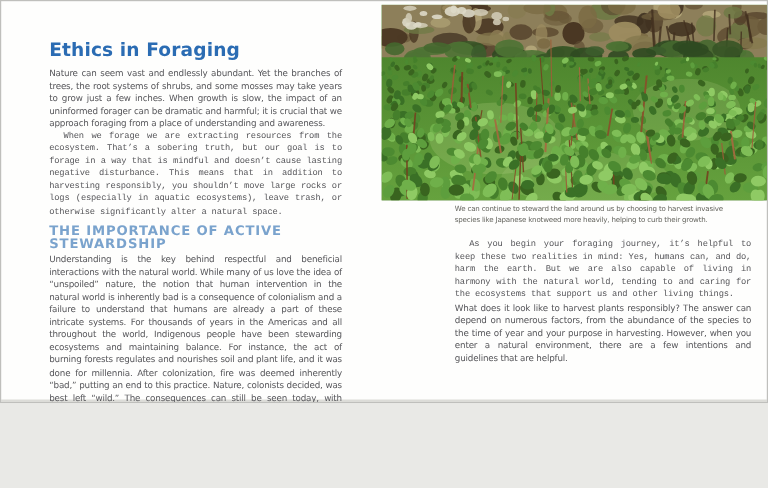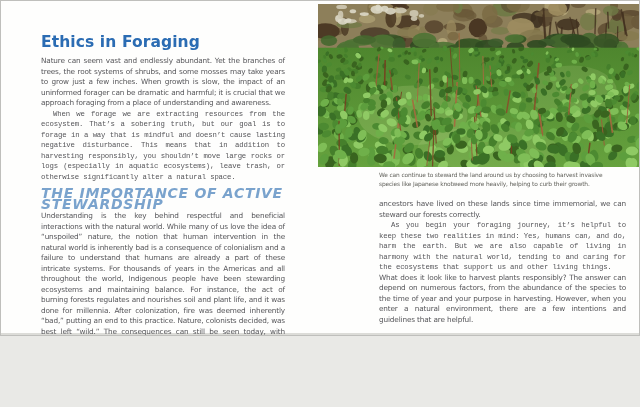--- a/index.html
+++ b/index.html
@@ -15,22 +15,22 @@
   .title{
     margin:32px 0 4px 0;font-size:15.5px;line-height:19px;font-weight:bold;
     letter-spacing:.1px;color:#2b6cb3;
   }
   .body{
     margin:0;font-size:7.3px;line-height:10.5px;letter-spacing:-0.15px;
     color:#56565a;text-align:justify;
   }
   .indent{text-indent:12px;font-family:Liberation Mono, monospace;}
   .sect{
-    margin:6px 0 2px 0;font-size:14px;line-height:10.5px;font-weight:bold;
-    letter-spacing:.7px;color:#7aa3cd;font-style:italic;
+    margin:6px 0 2px 0;font-size:11px;line-height:10.5px;font-weight:bold;
+    letter-spacing:.7px;color:#7aa3cd;
   }
   .mt-lg{margin-top:11px;}
   
   .photo{
     position:absolute;left:317px;top:3px;width:322px;height:163px;
     overflow:hidden;background:#5a8c38;
   }
   .photo svg{display:block;width:100%;height:100%;}
   .caption{
     position:absolute;left:378px;top:170px;width:240px;
@@ -939,21 +939,20 @@
         <ellipse cx="259.5" cy="145.3" rx="5.8" ry="4.2" fill="#39641f" transform="rotate(74 259.5 145.3)"></ellipse>
         <ellipse cx="33.7" cy="116.3" rx="4.8" ry="3.4" fill="#5d9e3d" transform="rotate(36 33.7 116.3)"></ellipse>
         <ellipse cx="131.7" cy="109.3" rx="4.1" ry="2.9" fill="#8fca64" transform="rotate(158 131.7 109.3)"></ellipse>
         <ellipse cx="10.8" cy="85.6" rx="3.6" ry="2.6" fill="#39641f" transform="rotate(124 10.8 85.6)"></ellipse>
         <ellipse cx="65.0" cy="124.9" rx="5.0" ry="3.6" fill="#8fca64" transform="rotate(34 65.0 124.9)"></ellipse>
       </svg>
   </figure>
   <div class="caption">We can continue to steward the land around us by choosing to harvest invasive species like Japanese knotweed more heavily, helping to curb their growth.</div>
 
   <section class="page-right">
-    <p class="body">ancestors have lived on these lands since time immemorial, we can steward our forests correctly.</p>
     <p class="body indent">As you begin your foraging journey, it’s helpful to keep these two realities in mind: Yes, humans can, and do, harm the earth. But we are also capable of living in harmony with the natural world, tending to and caring for the ecosystems that support us and other living things.</p>
     <p class="body">What does it look like to harvest plants responsibly? The answer can depend on numerous factors, from the abundance of the species to the time of year and your purpose in harvesting. However, when you enter a natural environment, there are a few intentions and guidelines that are helpful.</p>
   </section>
 
   <div class="rules rules-left"></div>
   <div class="rules rules-right"></div>
   <span class="folio folio-left">16</span>
   <span class="running running-left">Responsible Foraging</span>
   <span class="running running-right">Ethics in Foraging</span>
   <span class="folio folio-right">17</span>

